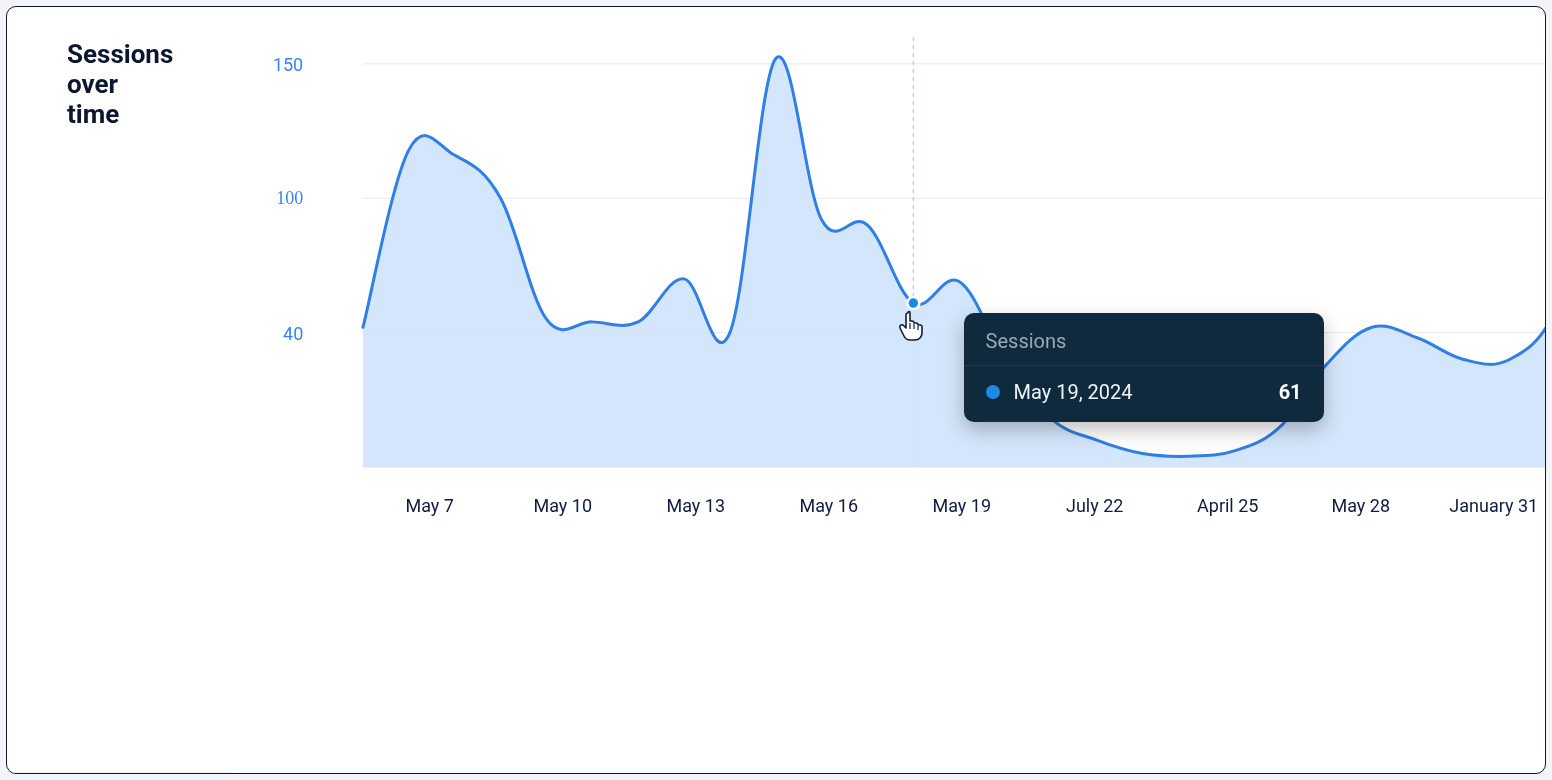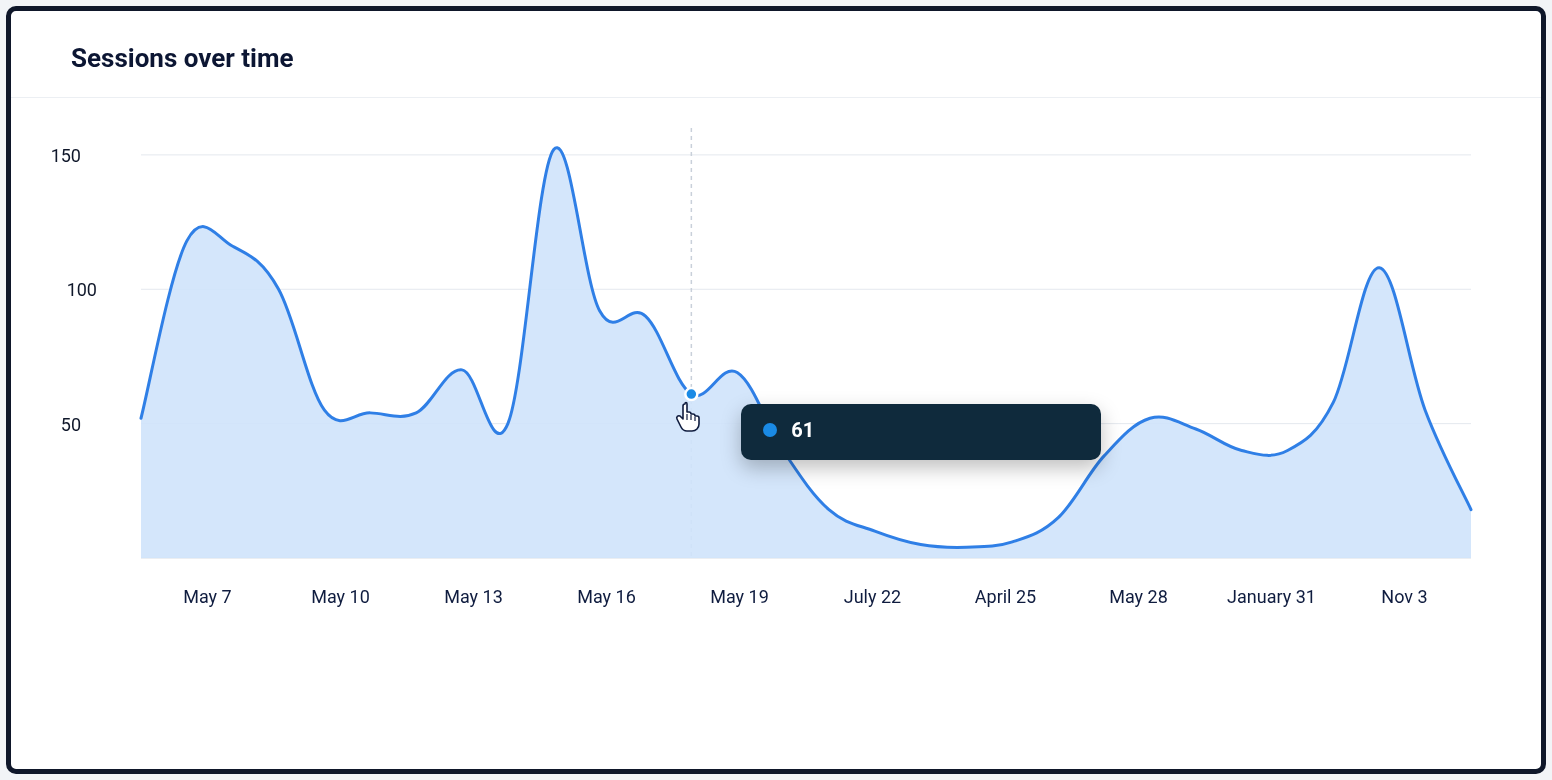--- a/index.html
+++ b/index.html
@@ -10,27 +10,27 @@
     color: #0f1c3f;
   }
   .page {
     padding: 6px;
     box-sizing: border-box;
     width: 1552px;
     height: 780px;
   }
   .card {
     background: #ffffff;
-    border: 5px solid #0f172a;
+    border: 1px solid #0f172a;
     border-radius: 10px;
     box-sizing: border-box;
     width: 100%;
     height: 100%;
     display: flex;
-    flex-direction: column;
+    flex-direction: row;
     overflow: hidden;
   }
   .card-header {
     padding: 32px 60px 24px 60px;
     border-bottom: 1px solid #eceff3;
   }
   .card-title {
     font-size: 26px;
     font-weight: 700;
     color: #0c1633;
@@ -53,21 +53,21 @@
     margin-top: 18px;
   }
   .x-tick {
     flex: 1;
     text-align: center;
     white-space: nowrap;
   }
   .y-tick {
     position: absolute;
     font-size: 18px;
-    color: #0f172a;
+    color: #3b82f6;
     text-align: right;
     transform: translateY(-50%);
   }
   .tooltip {
     position: absolute;
     background: #0f2a3c;
     color: #e5eaf0;
     border-radius: 10px;
     width: 360px;
     box-shadow: 0 8px 20px rgba(0,0,0,0.25);
@@ -122,22 +122,22 @@
 
 <div class="page">
   <div class="card">
     <div class="card-header">
       <h2 class="card-title">Sessions over time</h2>
     </div>
 
     <div class="chart-area" id="chart-area">
 
       <div id="y-ticks">
-          <div class="y-tick" style="left: 20px; width: 50px; top: 325.625px;">50</div>
-          <div class="y-tick" style="left: 36px; width: 50px; top: 191.25px;">100</div>
+          <div class="y-tick" style="left: 20px; width: 50px; top: 325.625px;">40</div>
+          <div class="y-tick" style="left: 20px; width: 50px; top: 191.25px; font-family: Liberation Serif, serif;">100</div>
           <div class="y-tick" style="left: 20px; width: 50px; top: 56.875px;">150</div>
         </div>
 
       <svg id="chart-svg" class="chart-svg" width="1420" height="450">
           <line x1="70" x2="1400" y1="305.625" y2="305.625" stroke="#e4e8ee" stroke-width="1"></line>
           <line x1="70" x2="1400" y1="171.25" y2="171.25" stroke="#e4e8ee" stroke-width="1"></line>
           <line x1="70" x2="1400" y1="36.875" y2="36.875" stroke="#e4e8ee" stroke-width="1"></line>
           <line x1="70" x2="1400" y1="440" y2="440" stroke="#d7dde5" stroke-width="1"></line>
           <line x1="620.3448275862069" x2="620.3448275862069" y1="10" y2="440" stroke="#c9d0da" stroke-width="1.5" stroke-dasharray="4 4"></line>
           <path d="M 70 300.25 C 78.2551724137931 268.3225, 99.35172413793103 153.83499999999998, 115.86206896551724 122.87499999999999 C 132.37241379310345 91.91499999999999, 145.21379310344827 119.5425, 161.72413793103448 128.25 C 178.2344827586207 136.9575, 191.0758620689655 141.74125, 207.58620689655172 171.25 C 224.09655172413792 200.75875, 236.93793103448274 269.935, 253.44827586206895 292.1875 C 269.95862068965516 314.44, 282.8 294.39125, 299.3103448275862 294.875 C 315.82068965517243 295.35875, 328.6620689655172 302.615, 345.17241379310343 294.875 C 361.68275862068964 287.135, 374.5241379310345 249.94, 391.0344827586207 251.875 C 407.5448275862069 253.81, 420.3862068965517 345.2925, 436.8965517241379 305.625 C 453.4068965517241 265.9575, 466.24827586206897 51.81750000000001, 482.7586206896552 31.500000000000018 C 499.2689655172414 11.182500000000022, 512.1103448275862 162.75750000000005, 528.6206896551724 192.75000000000003 C 545.1310344827587 222.7425, 557.9724137931034 183.12875, 574.4827586206897 198.125 C 590.9931034482759 213.12125, 603.8344827586207 265.90375, 620.3448275862069 276.0625 C 636.8551724137931 286.22125, 649.696551724138 244.40375, 666.2068965517242 254.5625 C 682.7172413793104 264.72125, 695.5586206896552 307.82875, 712.0689655172414 332.5 C 728.5793103448276 357.17125, 741.4206896551725 377.1125, 757.9310344827587 391.625 C 774.4413793103449 406.1375, 787.2827586206896 406.83625, 803.7931034482758 413.125 C 820.303448275862 419.41375, 833.1448275862068 423.66, 849.655172413793 426.5625 C 866.1655172413792 429.465, 879.0068965517241 429.73375, 895.5172413793103 429.25 C 912.0275862068966 428.76625, 924.8689655172413 429.19625, 941.3793103448276 423.875 C 957.8896551724138 418.55375, 970.7310344827587 415.1675, 987.2413793103449 399.6875 C 1003.7517241379311 384.2075, 1016.5931034482759 355.77375, 1033.103448275862 337.875 C 1049.6137931034482 319.97625, 1062.4551724137932 305.0875, 1078.9655172413793 300.25 C 1095.4758620689654 295.4125, 1108.3172413793104 305.195, 1124.8275862068965 311 C 1141.3379310344826 316.805, 1154.1793103448276 328.63, 1170.6896551724137 332.5 C 1187.1999999999998 336.37, 1200.0413793103446 341.2075, 1216.551724137931 332.5 C 1233.0620689655173 323.7925, 1245.903448275862 317.02, 1262.4137931034484 284.125 C 1278.9241379310347 251.23, 1291.7655172413795 148.29874999999998, 1308.2758620689656 149.74999999999997 C 1324.7862068965517 151.20124999999996, 1337.6275862068967 248.65, 1354.1379310344828 292.1875 C 1370.6482758620689 335.725, 1391.7448275862068 373.72625, 1400 391.625 L 1400 440 L 70 440 Z" fill="#cfe3fb" stroke="none" fill-opacity="0.9"></path>
@@ -152,22 +152,24 @@
           <div class="x-tick">May 16</div>
           <div class="x-tick">May 19</div>
           <div class="x-tick">July 22</div>
           <div class="x-tick">April 25</div>
           <div class="x-tick">May 28</div>
           <div class="x-tick">January 31</div>
           <div class="x-tick">Nov 3</div>
         </div>
 
       <div class="tooltip" id="tooltip" style="left: 730.345px; top: 306.062px;">
+        <div class="tooltip-header">Sessions</div>
         <div class="tooltip-row">
           <span class="tooltip-dot"></span>
+          <span class="tooltip-date">May 19, 2024</span>
           <span class="tooltip-value">61</span>
         </div>
       </div>
 
       <svg class="cursor-icon" id="cursor-icon" width="30" height="34" viewBox="0 0 30 34" style="left: 662.345px; top: 302.062px;">
         <path d="M12 4 C12 2 14 2 14 4 L14 12 L16 12 C17 12 18 13 18 14 L20 14 C21 14 22 15 22 16 L24 16 C25 16 26 17 26 18 L26 24 C26 28 23 31 19 31 L14 31 C11 31 9 29 8 27 L4 19 C3 17 5 15 7 16 L10 19 L10 6 C10 4 12 4 12 4 Z" fill="#ffffff" stroke="#0f1c3f" stroke-width="1.6" stroke-linejoin="round"></path>
         <line x1="14" y1="14" x2="14" y2="20" stroke="#0f1c3f" stroke-width="1.2"></line>
         <line x1="18" y1="15" x2="18" y2="20" stroke="#0f1c3f" stroke-width="1.2"></line>
         <line x1="22" y1="17" x2="22" y2="21" stroke="#0f1c3f" stroke-width="1.2"></line>
       </svg>

